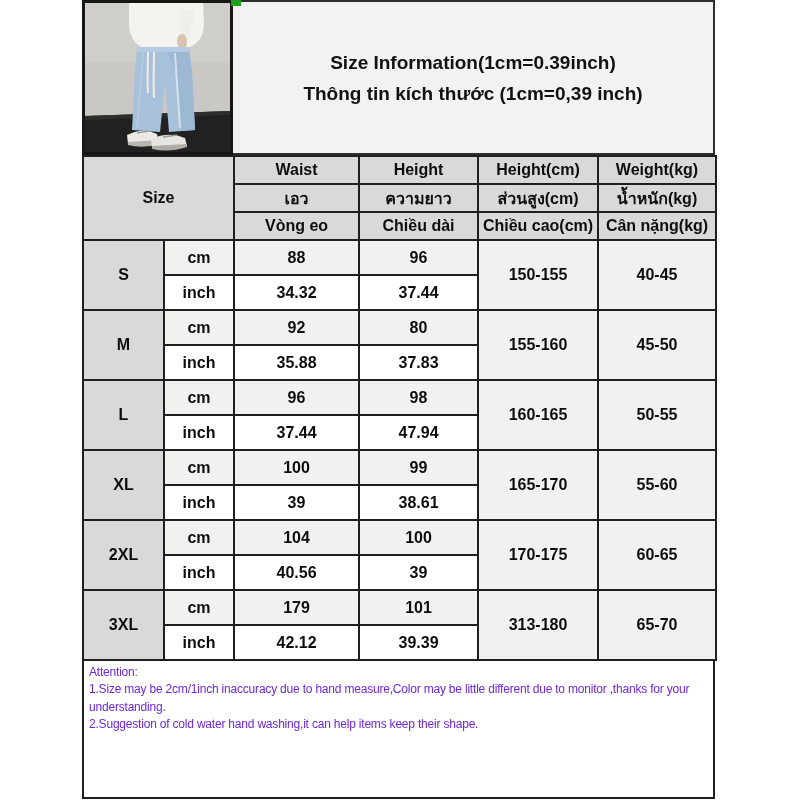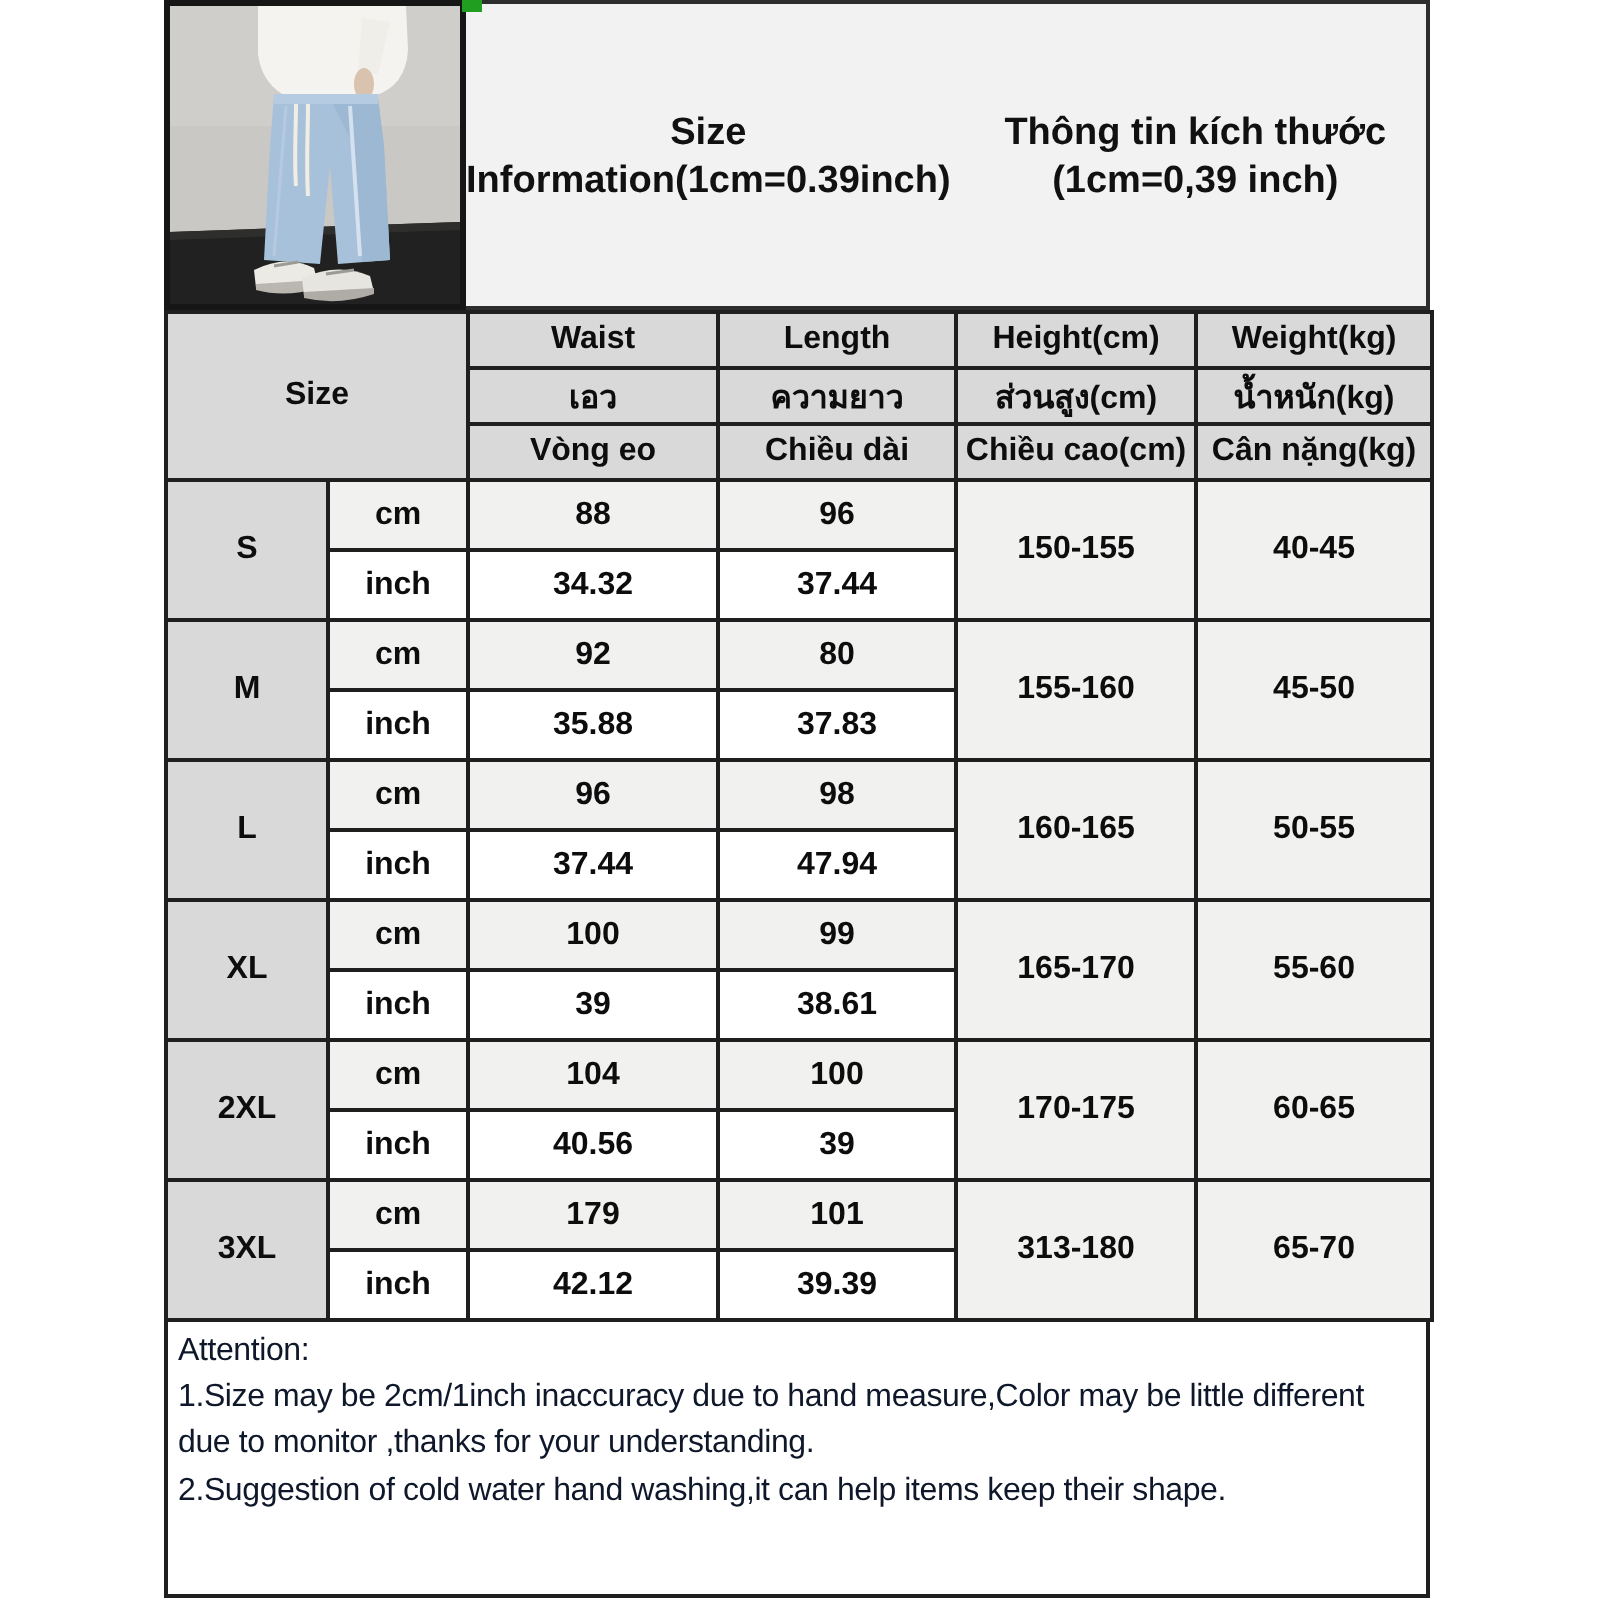--- a/index.html
+++ b/index.html
@@ -17,21 +17,21 @@
   .photo-frame {
     width: 151px; height: 155px;
     border: 3px solid #161616;
     background: #c9c8c5;
     flex: none; overflow: hidden;
   }
   .title-box {
     width: 482px; height: 155px;
     border: 2px solid #2e2e2e; border-left: none;
     background: #f2f2f2;
-    display: flex; flex-direction: row;
+    display: flex; flex-direction: column;
     align-items: center; justify-content: center;
     gap: 7px; padding-top: 2px;
   }
   .title-line { font-size: 19px; font-weight: bold; line-height: 1.25; text-align: center; }
   .green-artifact {
     position: absolute; left: 149px; top: 0;
     width: 10px; height: 6px; background: #1f9e1f;
   }
 
   
@@ -51,22 +51,22 @@
   .bg-wh   { background: #ffffff; margin-top: 45px; }
   .size-cell { font-size: 30px; font-weight: bold; }
   .size-label { font-size: 17px; }
 
   
   .attention-box {
     width: 633px; height: 138px;
     border: 2px solid #1f1f1f; border-top: none;
     background: #ffffff;
     padding: 3px 8px 0 5px;
-    font-size: 16px; letter-spacing: -0.2px; line-height: 1.45;
-    color: #0f172a;
+    font-size: 12px; letter-spacing: -0.2px; line-height: 1.45;
+    color: #6d28d9;
   }
 </style>
 </head>
 <body>
 
 <div class="sheet">
 
   <div class="top-row">
     <div class="photo-frame">
       <svg width="145" height="149" viewBox="0 0 145 149">
@@ -115,21 +115,21 @@
         <col style="width:125px">
       <col style="width:119px">
         <col style="width:120px">
         <col style="width:118px">
     </colgroup>
     <tbody>
 
       <tr class="hdr-row">
         <th class="bg-hdr size-cell" colspan="2" rowspan="3">Size</th>
         <th class="bg-hdr">Waist</th>
-        <th class="bg-hdr">Length</th>
+        <th class="bg-hdr">Height</th>
         <th class="bg-hdr">Height(cm)</th>
         <th class="bg-hdr">Weight(kg)</th>
       </tr>
       <tr class="hdr-row">
         <th class="bg-hdr">เอว</th>
         <th class="bg-hdr">ความยาว</th>
         <th class="bg-hdr">ส่วนสูง(cm)</th>
         <th class="bg-hdr">น้ำหนัก(kg)</th>
       </tr>
       <tr class="hdr-row">

